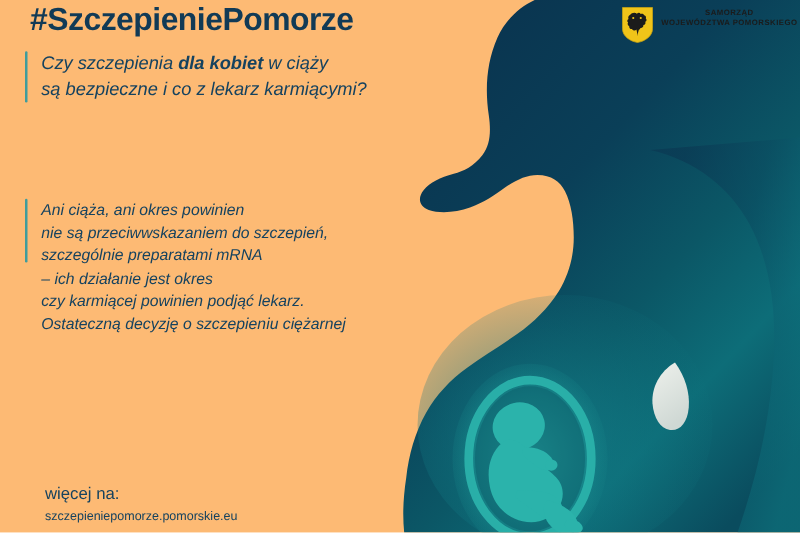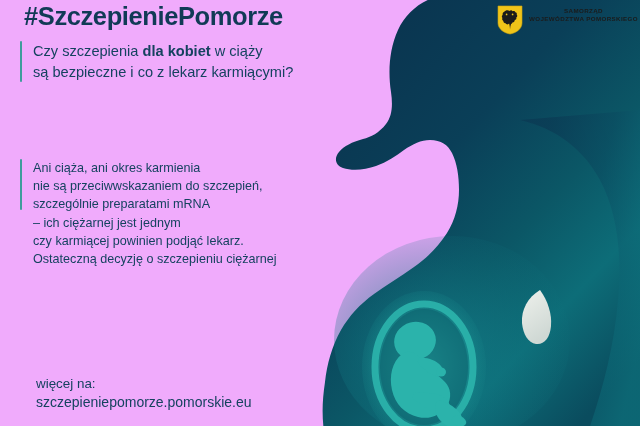--- a/index.html
+++ b/index.html
@@ -6,21 +6,21 @@
   html, body {
     margin: 0;
     padding: 0;
     background: #ffffff;
   }
   .poster {
     position: relative;
     width: 640px;
     height: 426px;
     overflow: hidden;
-    background: #f0abfc;
+    background: #fdba74;
     font-family: "Liberation Sans", sans-serif;
     -webkit-font-smoothing: antialiased;
   }
 
   
   .art-layer {
     position: absolute;
     inset: 0;
     width: 640px;
     height: 426px;
@@ -92,20 +92,21 @@
     background: #3f9c9c;
     flex: 0 0 auto;
     border-radius: 1px;
   }
   .quote-lines {
     color: #15425f;
     white-space: nowrap;
   }
   .quote-lines > div {
     white-space: nowrap;
+    font-style: italic;
   }
 
   
   .block-question {
     top: 41px;
     left: 20px;
   }
   .block-question .accent-bar { height: 41px; }
   .block-question .quote-lines {
     font-size: 14.6px;
@@ -121,31 +122,31 @@
   .block-info .accent-bar { height: 51px; }
   .block-info .quote-lines {
     font-size: 12.6px;
     line-height: 18.2px;
   }
 
   
   .footer {
     position: absolute;
     left: 36px;
-    top: 374px;
+    top: 385px;
     color: #15425f;
     z-index: 5;
   }
   .footer-label {
     font-size: 13.4px;
     line-height: 19px;
     white-space: nowrap;
   }
   .footer-url {
-    font-size: 14px;
+    font-size: 10px;
     line-height: 19px;
     white-space: nowrap;
   }
 </style>
 </head>
 <body>
 
 <div class="poster">
 
   <svg class="art-layer" viewBox="0 0 640 426" aria-hidden="true">
@@ -291,24 +292,24 @@
       <div class="accent-bar"></div>
       <div class="quote-lines">
         <div><span>Czy szczepienia </span><b>dla kobiet</b><span> w ciąży</span></div>
         <div>są bezpieczne i co z lekarz karmiącymi?</div>
       </div>
     </div>
 
     <div class="quote-block block-info">
       <div class="accent-bar"></div>
       <div class="quote-lines">
-        <div>Ani ciąża, ani okres karmienia</div>
+        <div>Ani ciąża, ani okres powinien</div>
         <div>nie są przeciwwskazaniem do szczepień,</div>
         <div>szczególnie preparatami mRNA</div>
-        <div>– ich ciężarnej jest jednym</div>
+        <div>– ich działanie jest okres</div>
         <div>czy karmiącej powinien podjąć lekarz.</div>
         <div>Ostateczną decyzję o szczepieniu ciężarnej</div>
       </div>
     </div>
   </div>
 
   <div class="footer">
     <div class="footer-label">więcej na:</div>
     <div class="footer-url">szczepieniepomorze.pomorskie.eu</div>
   </div>

